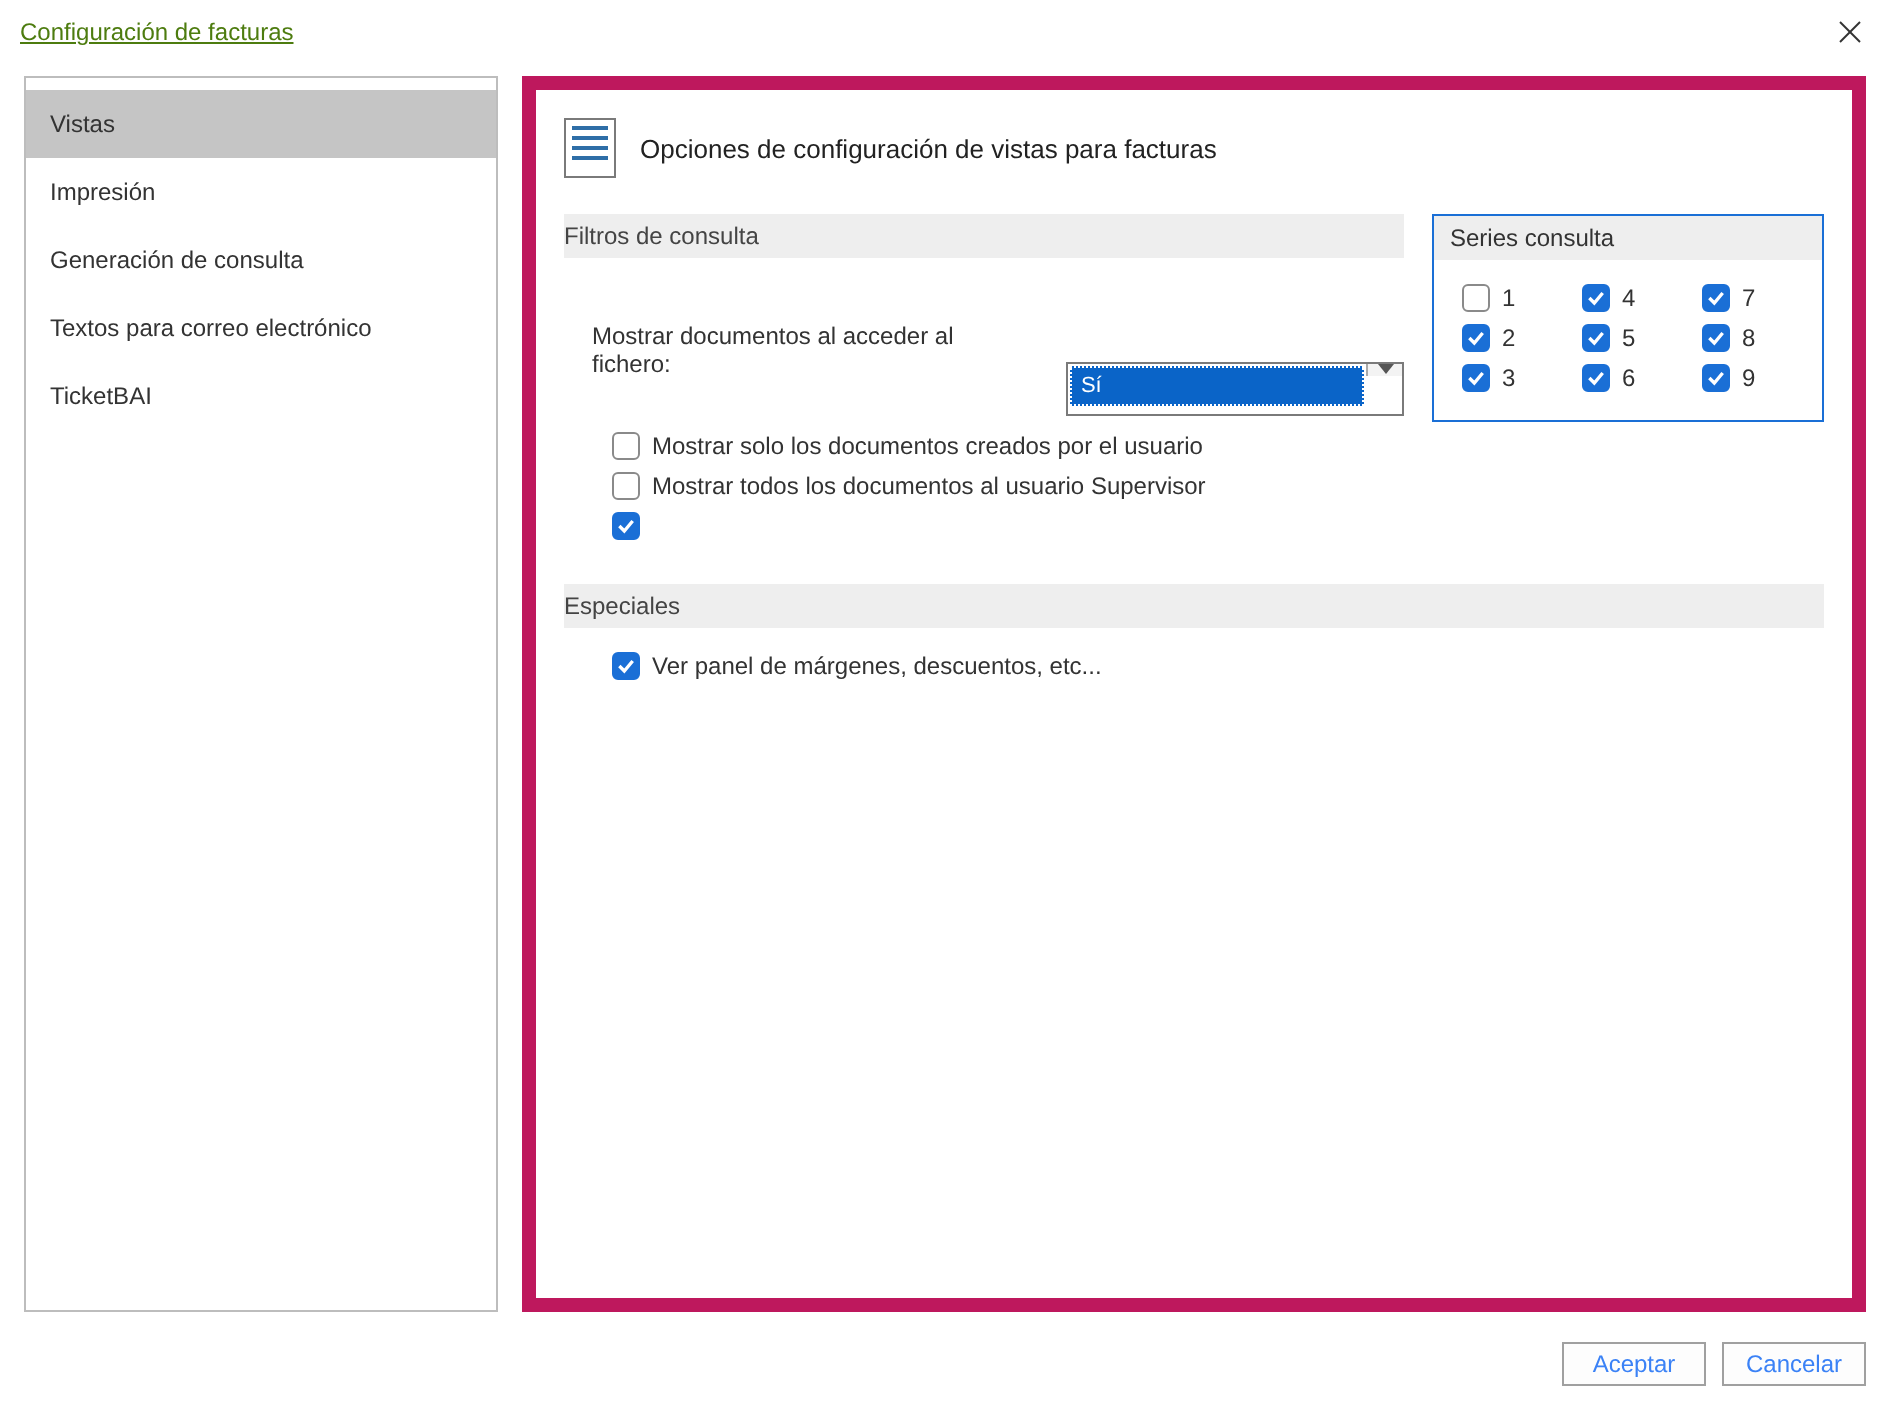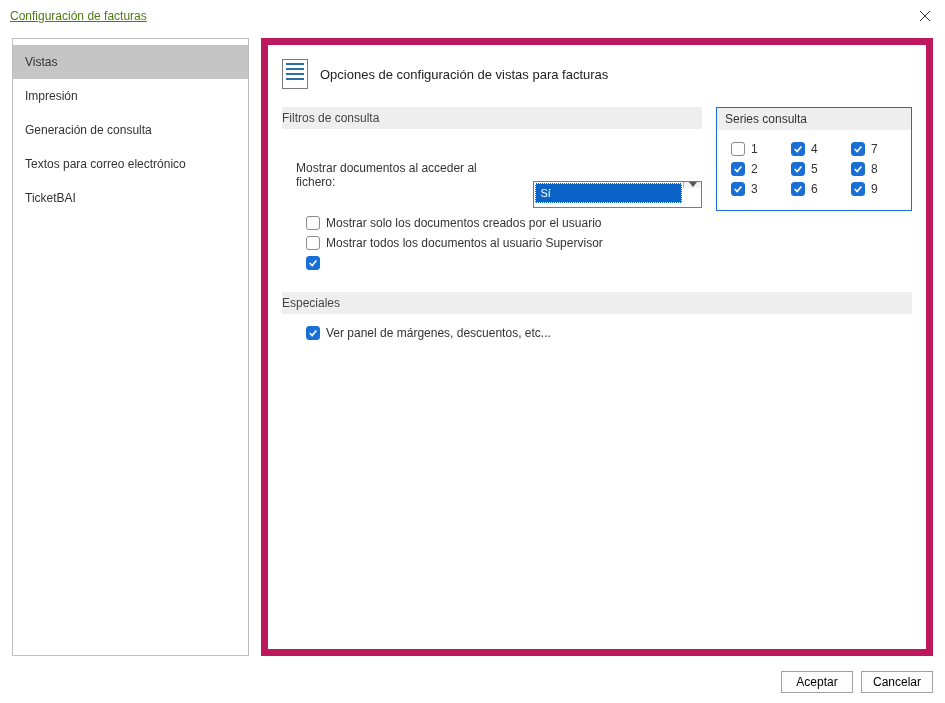--- a/index.html
+++ b/index.html
@@ -190,21 +190,21 @@
       bottom: 10px;
       display: flex;
       gap: 8px;
     }
     .btn {
       min-width: 72px;
       height: 22px;
       border: 1px solid #a0a0a0;
       background: #fdfdfd;
       font-size: 12px;
-      color: #000000;
+      color: #3b82f6;
       cursor: pointer;
       padding: 0 10px;
     }
     .spacer-section { margin-top: 22px; }
     .filter-block { position: relative; padding-right: 210px; }
   </style>
 </head>
 <body>
 
 <div class="titlebar">

